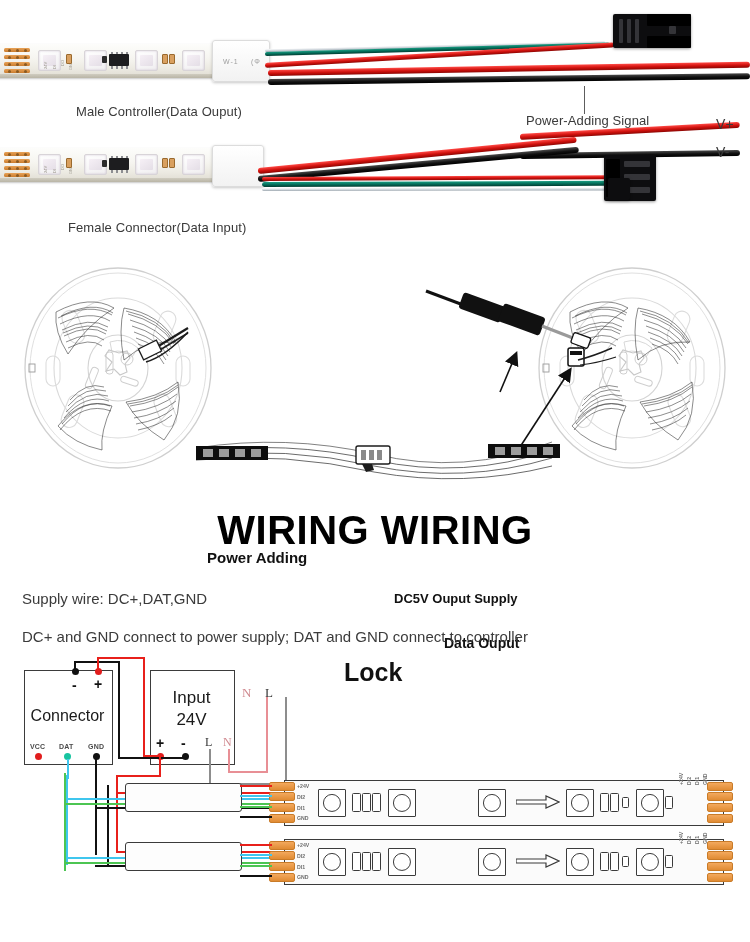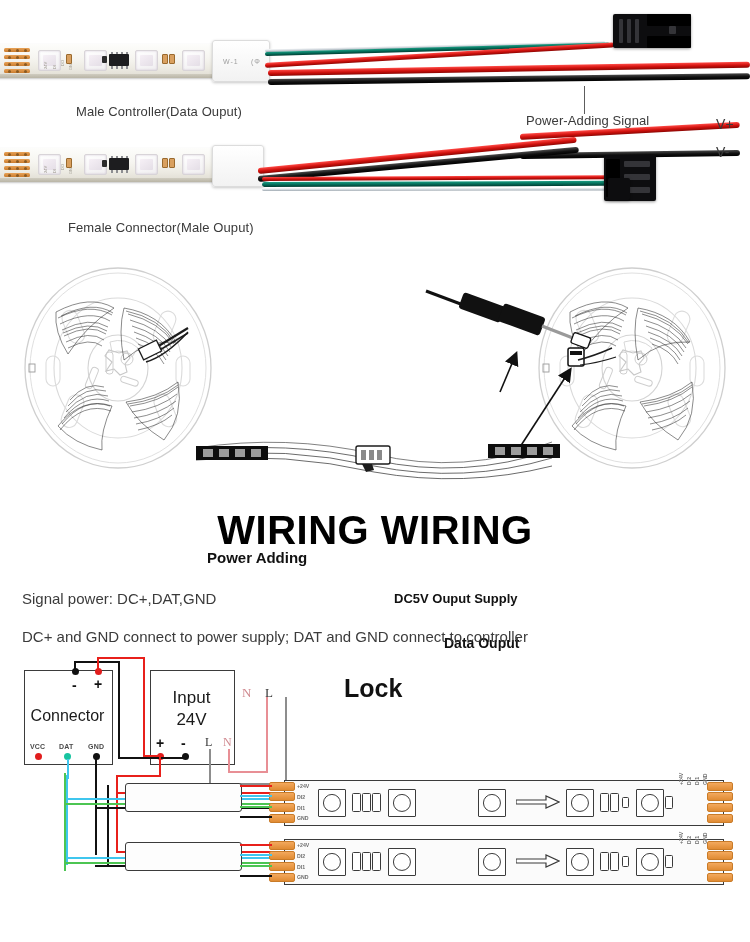--- a/index.html
+++ b/index.html
@@ -235,21 +235,21 @@
   <div class="wire w-wht" style="left:262px;top:188px;width:345px;height:3px;transform:rotate(-0.1deg);transform-origin:left center;"></div>
 
   <div class="jst" style="left:604px;top:155px;width:52px;height:46px;">
     <div class="notch" style="left:2px;top:4px;width:14px;height:38px;"></div>
     <div class="rib" style="left:20px;top:6px;width:26px;height:6px;"></div>
     <div class="rib" style="left:20px;top:19px;width:26px;height:6px;"></div>
     <div class="rib" style="left:20px;top:32px;width:26px;height:6px;"></div>
   </div>
   <div class="jst" style="left:608px;top:178px;width:22px;height:22px;"></div>
 
-  <div class="lbl abs" style="left:68px;top:220px;">Female Connector(Male Ouput)</div>
+  <div class="lbl abs" style="left:68px;top:220px;">Female Connector(Data Input)</div>
 </div>
 
 <div id="reel-section">
   <svg class="reel-svg" width="750" height="250" viewBox="0 0 750 250">
     <defs>
       <g id="reelart">
         <ellipse cx="0" cy="0" rx="93" ry="100" fill="#fff" stroke="#cfcfcf" stroke-width="1.3"></ellipse>
         <ellipse cx="0" cy="0" rx="88" ry="95" fill="none" stroke="#e0e0e0" stroke-width="1"></ellipse>
         <ellipse cx="0" cy="0" rx="64" ry="70" fill="none" stroke="#dadada" stroke-width="1.1"></ellipse>
         <ellipse cx="0" cy="0" rx="30" ry="33" fill="none" stroke="#d4d4d4" stroke-width="1.1"></ellipse>
@@ -342,26 +342,26 @@
       <rect x="361" y="200" width="5" height="10" fill="#8a8a8a"></rect>
       <rect x="369" y="200" width="5" height="10" fill="#8a8a8a"></rect>
       <rect x="377" y="200" width="5" height="10" fill="#8a8a8a"></rect>
       <path d="M362,214 l4,8 l8,-2 l-2,-6 z" fill="#1c1c1c"></path>
     </g>
   </svg>
 
   <div class="lbl-b abs" style="left:207px;top:299px;font-size:15px;">Power Adding</div>
   <div class="lbl-b abs" style="left:394px;top:341px;font-size:13px;">DC5V Ouput Supply</div>
   <div class="lbl-b abs" style="left:444px;top:385px;font-size:14px;">Data Ouput</div>
-  <div class="lbl-b abs" style="left:344px;top:424px;font-size:25px;">Lock</div>
+  <div class="lbl-b abs" style="left:344px;top:408px;font-size:25px;">Lock</div>
 </div>
 
 <div id="title">WIRING WIRING</div>
 
-<div class="copy" style="left:22px;top:590px;">Signal power: DC+,DAT,GND</div>
+<div class="copy" style="left:22px;top:590px;">Supply wire: DC+,DAT,GND</div>
 <div class="copy" style="left:22px;top:628px;">DC+ and GND connect to power supply; DAT and GND connect to controller</div>
 
 <div id="schematic">
 
   <div class="box" style="left:24px;top:15px;width:87px;height:93px;"></div>
   <div class="boxtxt" style="left:24px;top:52px;width:87px;">Connector</div>
   <div class="sign" style="left:72px;top:22px;">-</div>
   <div class="sign" style="left:94px;top:21px;">+</div>
   <div class="term blk" style="left:72px;top:13px;"></div>
   <div class="term red" style="left:95px;top:13px;"></div>

